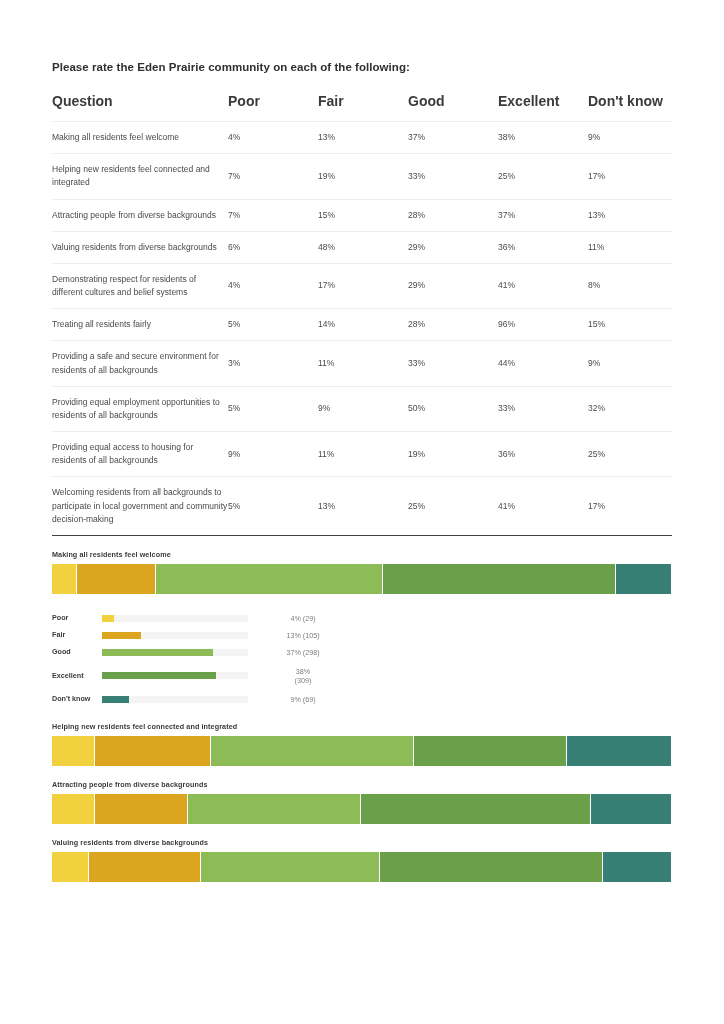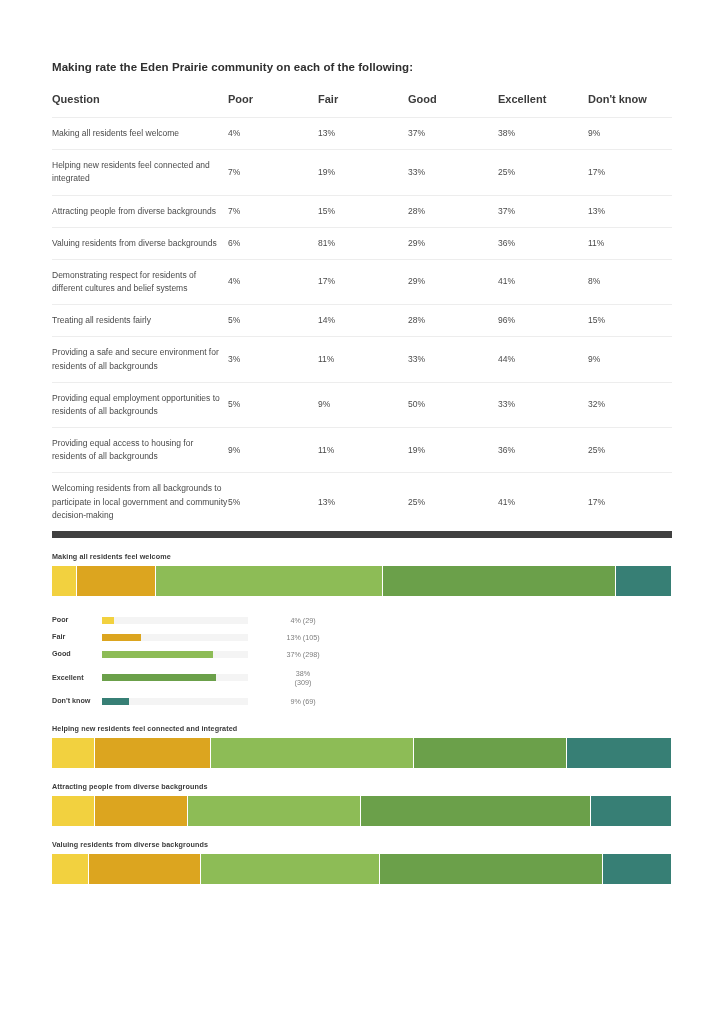--- a/index.html
+++ b/index.html
@@ -34,40 +34,40 @@
 
   
   table.rating-table {
     width: 620px;
     border-collapse: collapse;
     margin-top: 20px;
     table-layout: fixed;
   }
   table.rating-table th {
     text-align: left;
-    font-size: 11px;
+    font-size: 14px;
     font-weight: bold;
     color: #3b3b3b;
     padding: 0 0 12px 0;
     vertical-align: top;
   }
   table.rating-table td {
     font-size: 8.5px;
     font-weight: normal;
     color: #4a4a4a;
     padding: 9px 0;
     vertical-align: middle;
     border-top: 1px solid #ededed;
     line-height: 1.55;
   }
   table.rating-table tr:first-child td {
     border-top: 1px solid #ededed;
   }
   table.rating-table tbody tr:last-child td {
-    border-bottom: 7px solid #404040;
+    border-bottom: 1px solid #404040;
   }
   col.c-question { width: 176px; }
   col.c-val      { width: 90px; }
   col.c-val-last { width: 84px; }
   td.q-cell { padding-right: 8px; }
 
   
   .chart-block { margin-top: 14px; }
   .chart-caption {
     font-size: 7.2px;
@@ -129,21 +129,21 @@
     line-height: 1.25;
     padding-left: 6px;
   }
   .legend-row.tall { min-height: 30px; }
 </style>
 </head>
 <body>
 
 <div class="page">
 
-  <h1 class="survey-title">Making rate the Eden Prairie community on each of the following:</h1>
+  <h1 class="survey-title">Please rate the Eden Prairie community on each of the following:</h1>
 
   <table class="rating-table">
     <colgroup>
       <col class="c-question">
         <col class="c-val">
         <col class="c-val">
         <col class="c-val">
         <col class="c-val">
         <col class="c-val-last">
     </colgroup>
@@ -178,21 +178,21 @@
           <td class="q-cell">Attracting people from diverse backgrounds</td>
           <td>7%</td>
           <td>15%</td>
           <td>28%</td>
           <td>37%</td>
           <td>13%</td>
         </tr>
         <tr>
           <td class="q-cell">Valuing residents from diverse backgrounds</td>
           <td>6%</td>
-          <td>81%</td>
+          <td>48%</td>
           <td>29%</td>
           <td>36%</td>
           <td>11%</td>
         </tr>
         <tr>
           <td class="q-cell">Demonstrating respect for residents of different cultures and belief systems</td>
           <td>4%</td>
           <td>17%</td>
           <td>29%</td>
           <td>41%</td>

